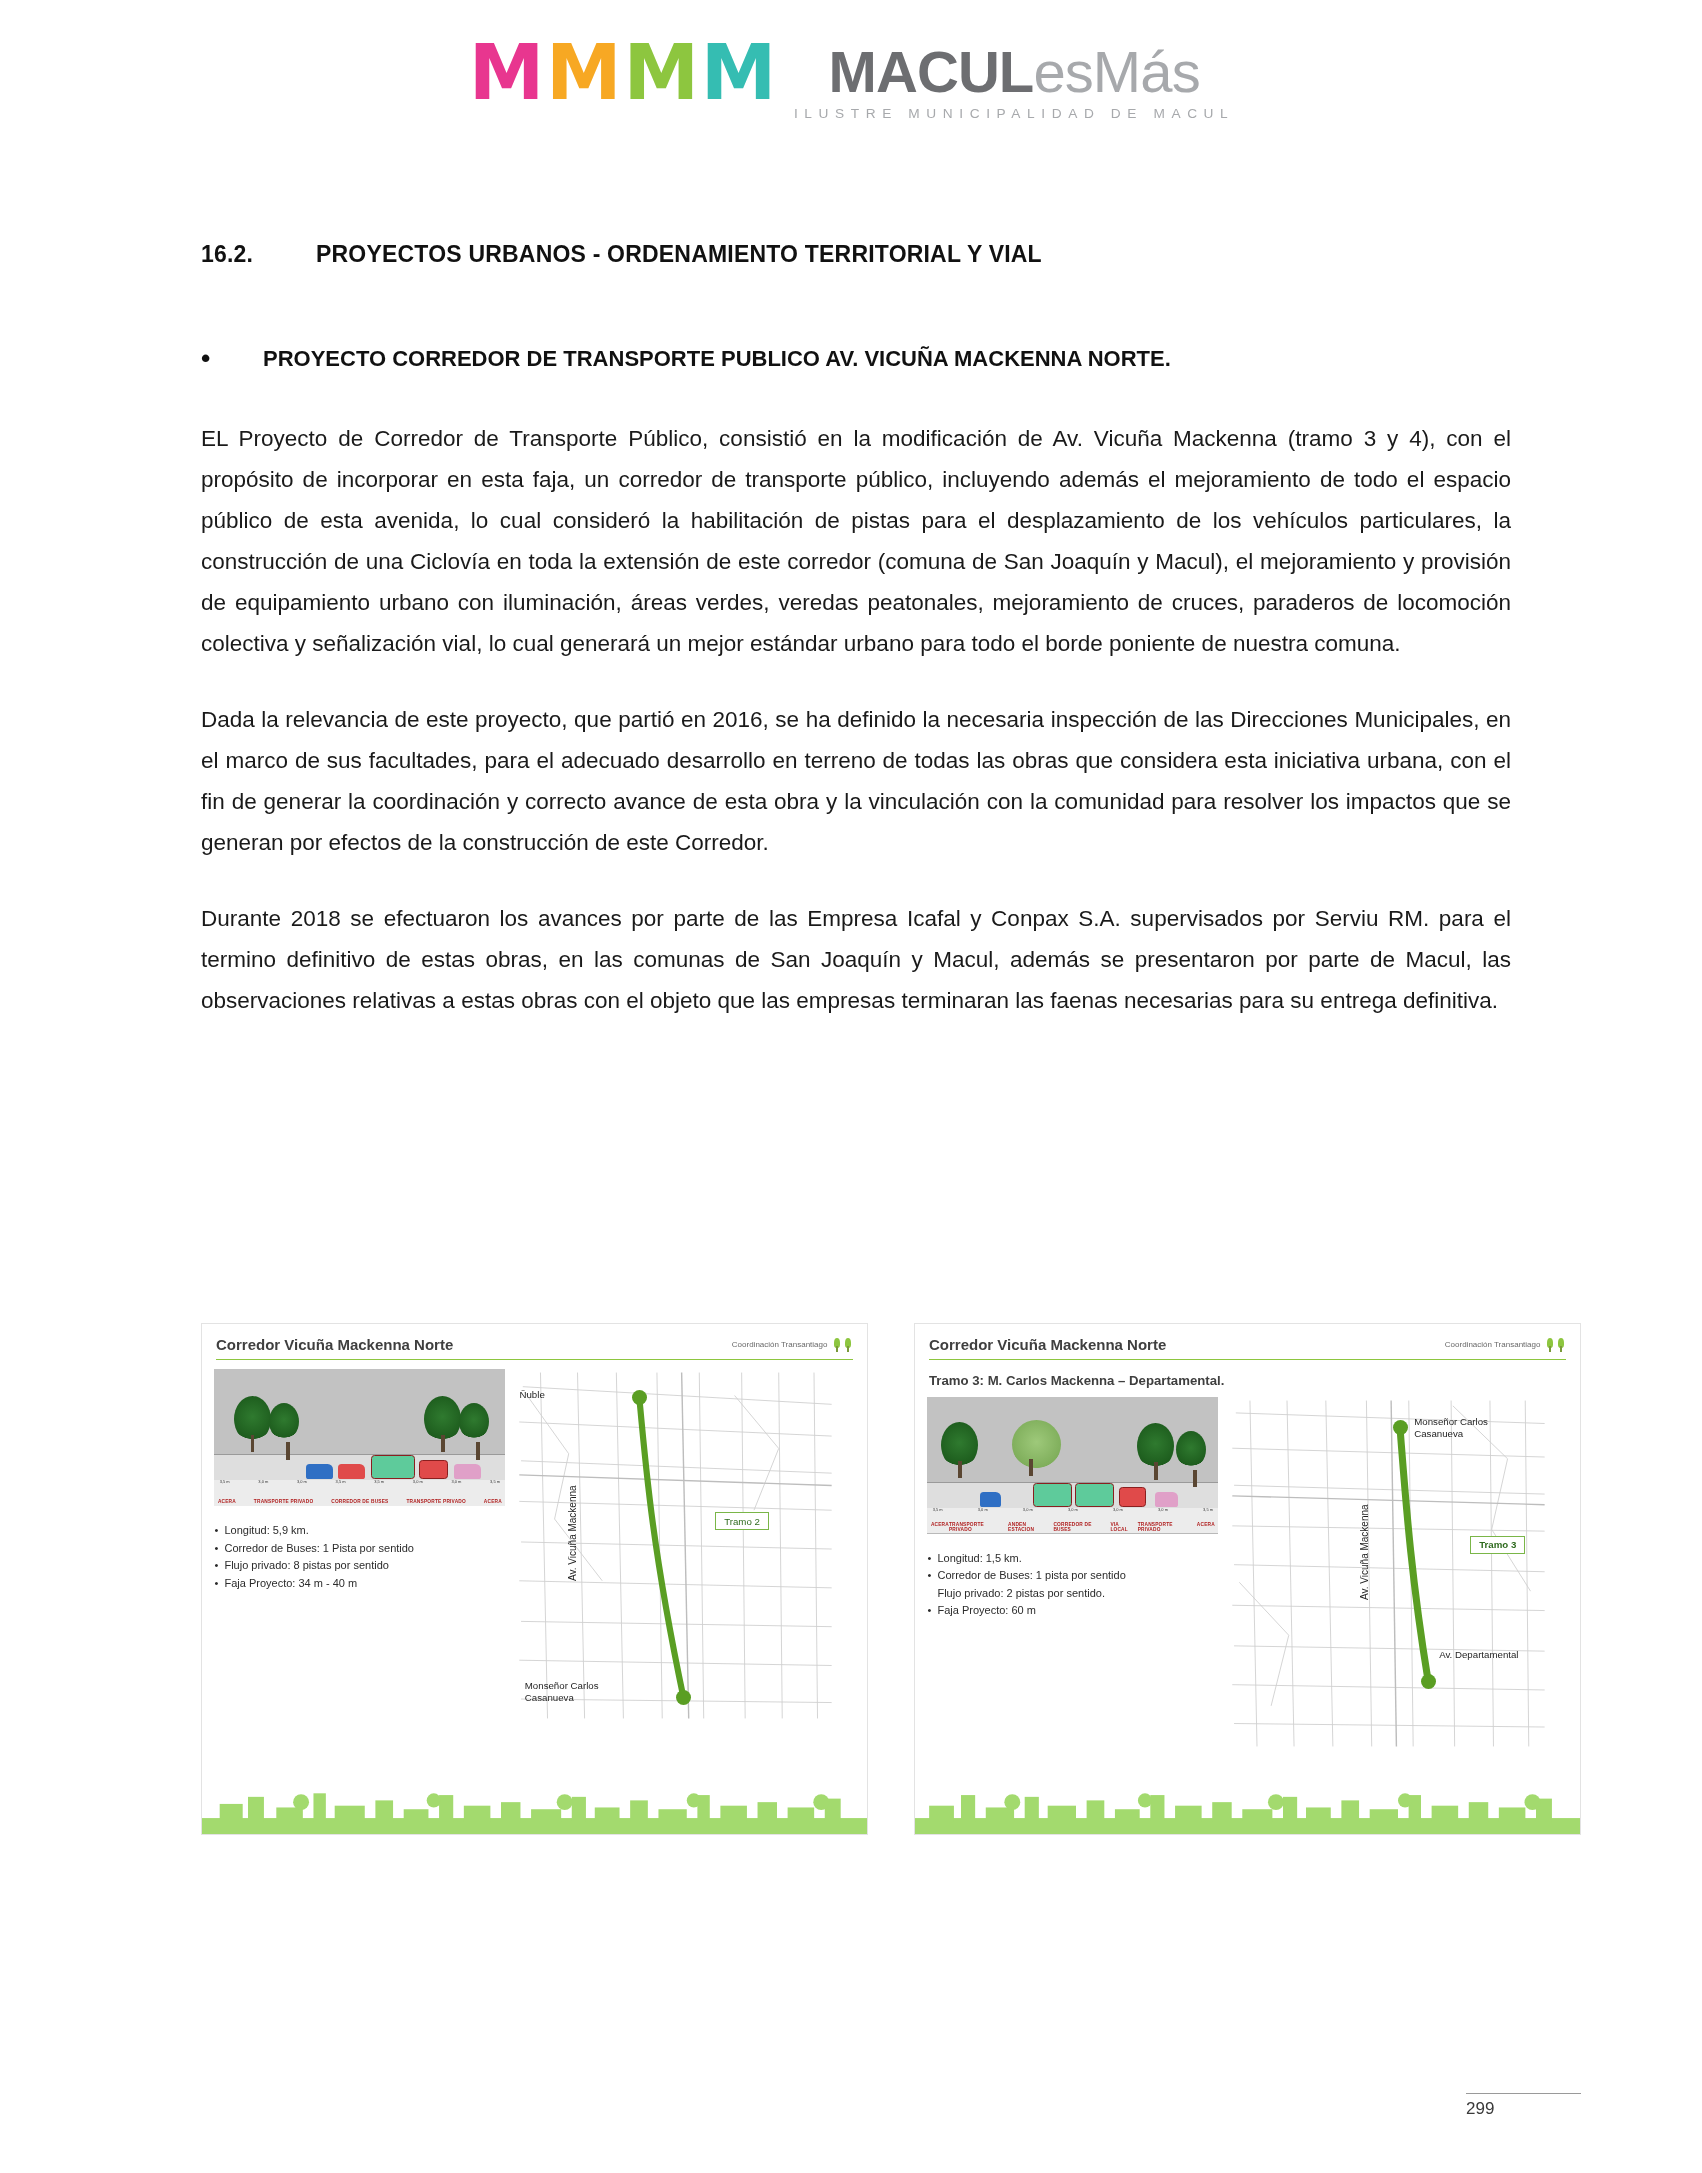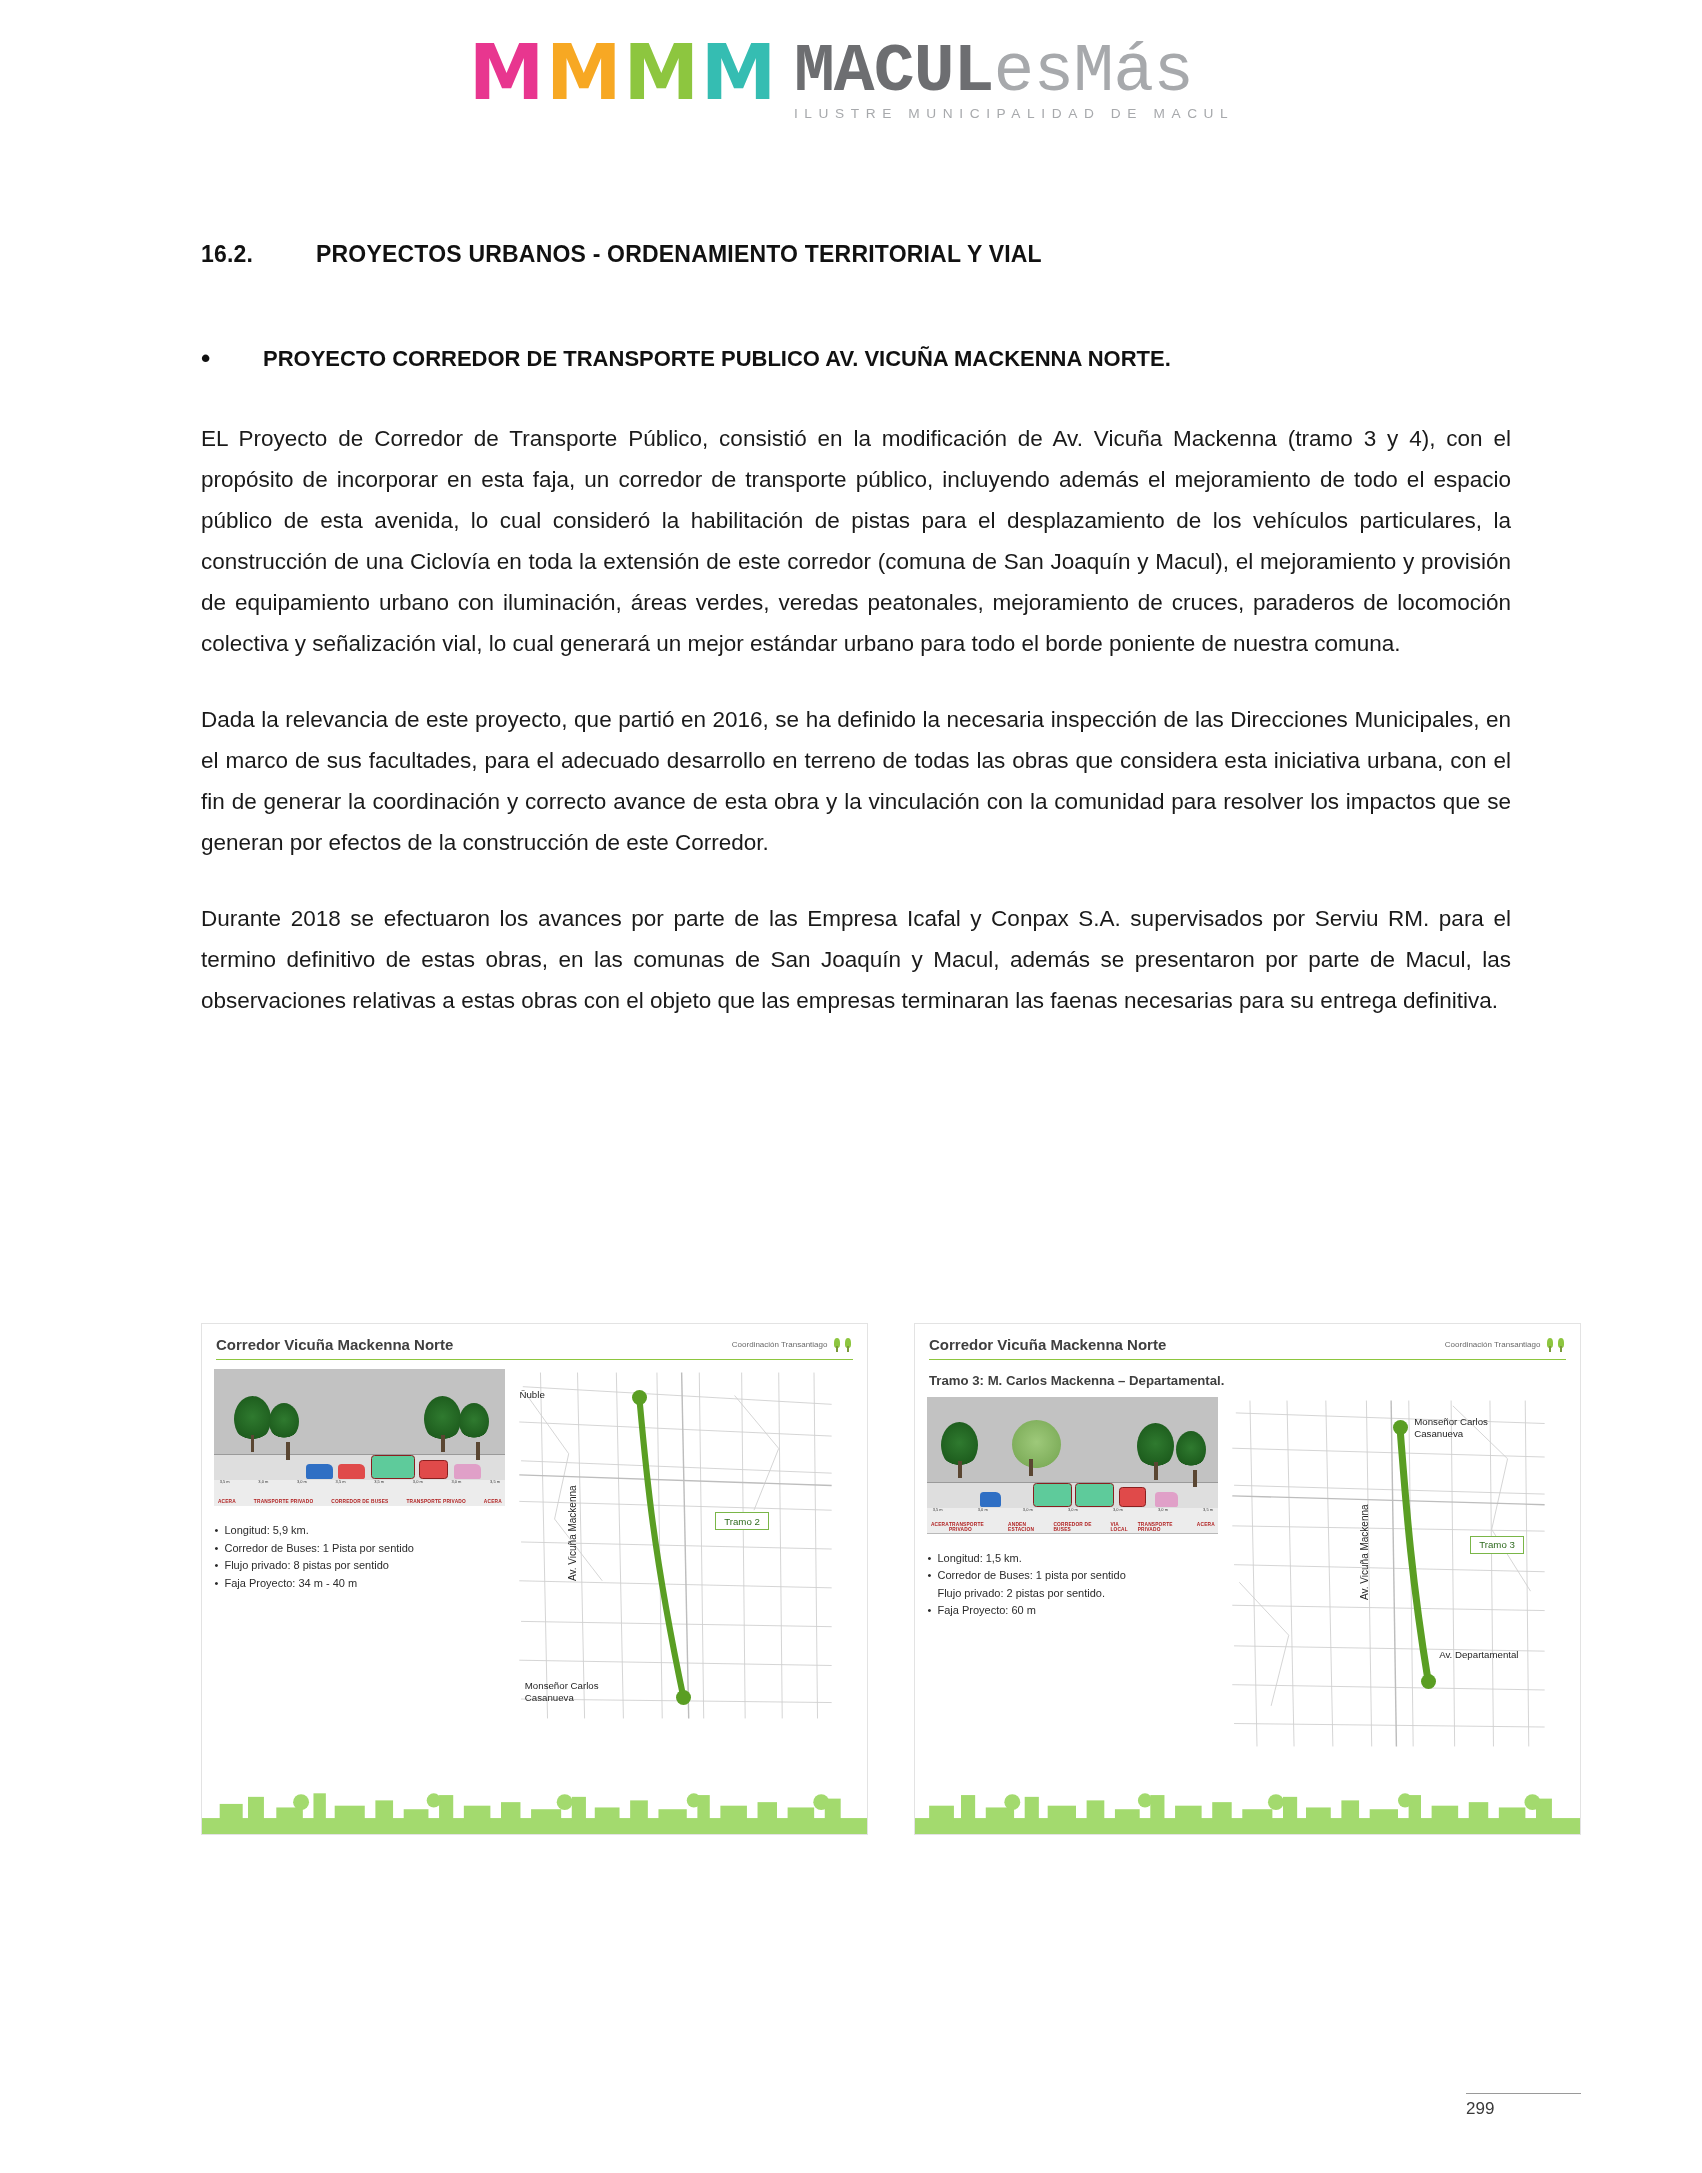--- a/index.html
+++ b/index.html
@@ -51,27 +51,28 @@
     letter-spacing: -1.8px;
   }
   .m1 { color: #e8368f; }
   .m2 { color: #f7a823; }
   .m3 { color: #8dc63f; }
   .m4 { color: #35bdb2; }
   .logo-text-block {
     padding-top: 8.8px;
   }
   .logo-title {
-    font-family: Liberation Mono, monospace;
+    font-family: Liberation Sans, sans-serif;
     font-weight: 700;
-    font-size: 68px;
+    font-size: 58px;
     line-height: 58px;
     color: #6d6e71;
     letter-spacing: -0.9px;
     white-space: nowrap;
+    text-align: center;
   }
   .logo-title .light {
     color: #a7a9ac;
     font-weight: 400;
   }
   .logo-sub {
     font-family: "Liberation Sans", sans-serif;
     font-size: 13.7px;
     letter-spacing: 6.6px;
     color: #a7a9ac;
@@ -599,21 +600,21 @@
               <path d="M6 112 L360 122"></path>
               <path d="M186 4 L192 396"></path>
             </g>
             <path d="M196 34 C202 110, 208 200, 228 322" stroke="#5a9e23" stroke-width="8" fill="none" stroke-linecap="round"></path>
           </svg>
           <div class="node" style="left:166px; top:23px;"></div>
           <div class="node" style="left:194px; top:277px;"></div>
           <div class="map-label" style="left:187px; top:19.4px; width:97px;">Monseñor Carlos Casanueva</div>
           <div class="map-label" style="left:212px; top:252px;">Av. Departamental</div>
           <div class="v-street" style="left:132px; top:203px;">Av. Vicuña Mackenna</div>
-          <div class="tag-box" style="left:243px; top:139px;">Tramo 3</div>
+          <div class="tag-box" style="left:243px; top:139px;font-weight:bold;">Tramo 3</div>
         </div>
       </div>
 
       <div class="fig-footer">
         <svg class="skyline" viewBox="0 0 756 52" preserveAspectRatio="none">
           <rect x="0" y="34" width="756" height="18" fill="#a3da6e"></rect>
           <g fill="#a3da6e">
             <rect x="16" y="20" width="28" height="18"></rect>
               <rect x="52" y="8" width="16" height="30"></rect>
             <rect x="80" y="22" width="32" height="16"></rect>

